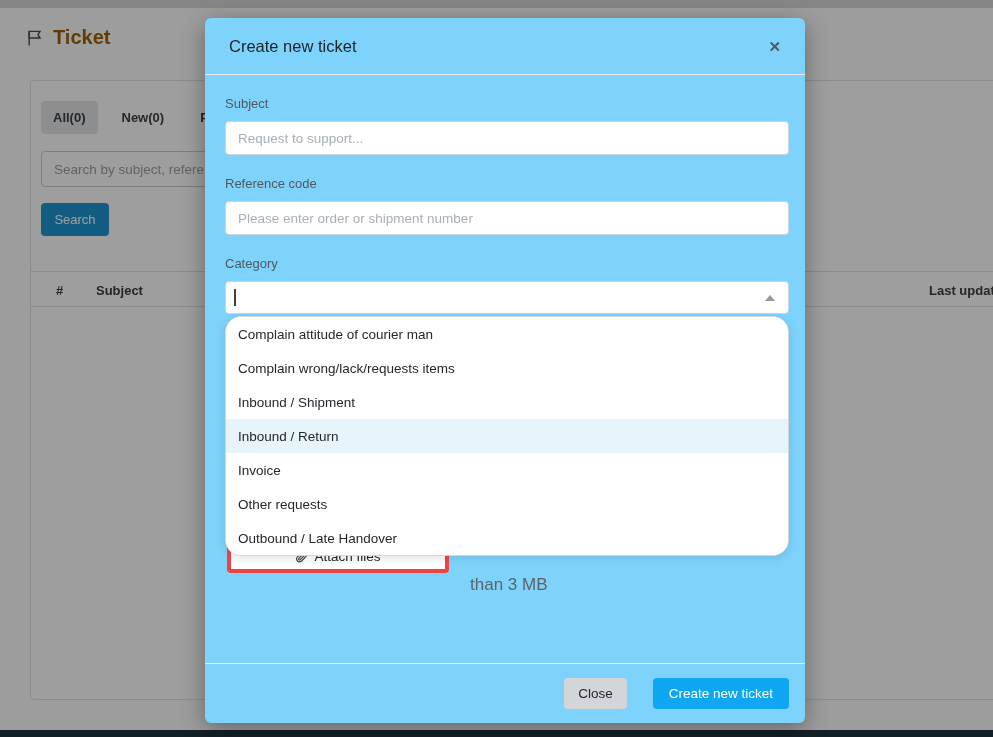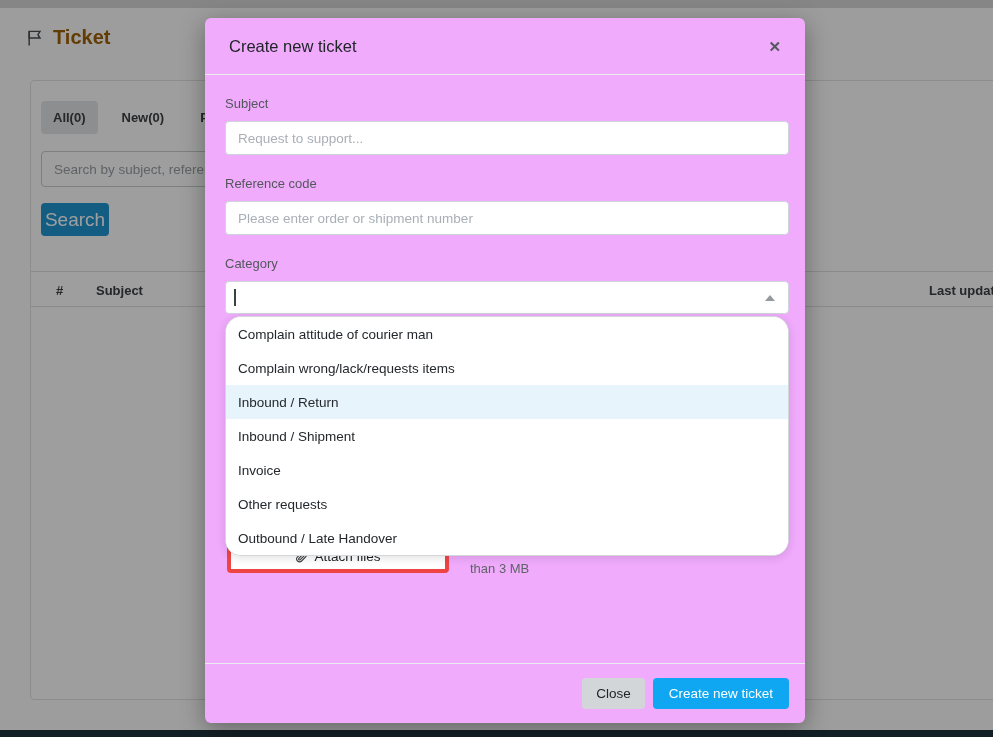--- a/index.html
+++ b/index.html
@@ -15,34 +15,34 @@
            border:1px solid #e2e2e2; border-radius:4px; }
   .tab-row { position:absolute; top:20px; left:10px; display:flex; gap:12px; }
   .tab { height:33px; display:inline-flex; align-items:center; padding:14px 12px; font-size:13px;
          font-weight:bold; color:#3c4043; border-radius:4px; cursor:pointer; }
   .tab.active { background:#e2e5e8; }
   .search-input { position:absolute; top:70px; left:10px; width:380px; height:36px;
                   border:1px solid #c9cdd1; border-radius:4px; padding:0 12px; font-size:13.5px;
                   font-family:inherit; color:#3c4043; }
   .search-input::placeholder { color:#9aa0a6; }
   .search-btn { position:absolute; top:122px; left:10px; width:68px; height:33px; border:none;
-                border-radius:4px; background:#2096d3; color:#fff; font-size:19px; font-family:inherit;
+                border-radius:4px; background:#2096d3; color:#fff; font-size:13px; font-family:inherit;
                 cursor:pointer; }
   .thead { position:absolute; top:190px; left:0; right:0; height:36px;
            border-top:1px solid #e0e0e0; border-bottom:1px solid #e0e0e0; }
   .th { position:absolute; top:0; height:36px; display:flex; align-items:center;
         font-size:13px; font-weight:bold; color:#3c4043; white-space:nowrap; }
   .th-index { left:25px; } .th-subject { left:65px; } .th-last-update { left:898px; }
   .bottom-bar { position:absolute; bottom:0; left:0; right:0; height:7px; background:#20323f; }
 
   
   .overlay { position:absolute; inset:0; background:rgba(0,0,0,0.38); }
 
   
-  .modal { position:absolute; left:205px; top:18px; width:600px; height:705px; background:#f0abfc;
+  .modal { position:absolute; left:205px; top:18px; width:600px; height:705px; background:#7dd3fc;
            border-radius:6px; box-shadow:0 6px 24px rgba(0,0,0,0.35); }
   .modal-header { height:57px; display:flex; align-items:center; justify-content:space-between;
                   padding:0 24px; border-bottom:1px solid #e9ecef; }
   .modal-title { font-size:16.5px; font-weight:500; color:#212529; }
   .modal-close { font-size:15px; color:#55595e; cursor:pointer; font-weight:bold; line-height:1; }
   .modal-body { position:relative; padding:0 16px 0 20px; }
   .field-label { margin-top:21px; font-size:13px; color:#53575c; }
   .field-label + .field-label, .spaced { }
   .text-input { display:block; width:100%; height:34px; margin-top:10px; border:1px solid #ced4da;
                 border-radius:4px; padding:0 12px; font-size:13.5px; font-family:inherit; color:#212529; }
@@ -61,25 +61,25 @@
               box-shadow:0 2px 10px rgba(0,0,0,0.12); display:flex; flex-direction:column; overflow:hidden; }
   .option { flex:1; display:flex; align-items:center; padding-left:12px; font-size:13.5px;
             color:#24282c; cursor:pointer; background:#fff; }
   .option.highlighted { background:#e8f4fc; }
 
   .attach-row { position:relative; margin-top:225px; height:34px; }
   .attach-btn { position:absolute; left:2px; top:0; width:222px; height:34px; background:#fff;
                 border:4px solid #ef4444; border-radius:4px; display:inline-flex; align-items:center;
                 justify-content:center; gap:6px; font-size:13.5px; font-family:inherit; color:#212529;
                 cursor:pointer; }
-  .attach-hint { position:absolute; left:245px; top:22px; font-size:13px; color:#5f6368; white-space:nowrap;text-align:right; }
+  .attach-hint { position:absolute; left:245px; top:36px; font-size:17px; color:#5f6368; white-space:nowrap;text-align:right; }
 
   .modal-footer { position:absolute; bottom:0; left:0; right:0; height:60px;
                   border-top:1px solid #e9ecef; display:flex; align-items:center;
-                  justify-content:flex-end; gap:8px; padding-right:16px; }
+                  justify-content:flex-end; gap:26px; padding-right:16px; }
   .btn { height:31px; border:none; border-radius:4px; font-size:13.5px; font-weight:500;
          font-family:inherit; cursor:pointer; }
   .btn-close { background:#d3d6d9; color:#212529; padding:0 14px; }
   .btn-submit { background:#0fa6f2; color:#fff; padding:0 16px; }
 </style>
 </head>
 <body>
 
 <div class="page">
   <div class="page-topstrip"></div>
@@ -130,22 +130,22 @@
 
     <div class="category-group">
       <div class="field-label spaced">Category</div>
       <div class="combobox">
         <span class="caret-bar"></span>
         <span class="caret-up"></span>
       </div>
       <div class="dropdown">
         <div class="option">Complain attitude of courier man</div>
         <div class="option">Complain wrong/lack/requests items</div>
+        <div class="option">Inbound / Shipment</div>
         <div class="option highlighted">Inbound / Return</div>
-        <div class="option">Inbound / Shipment</div>
         <div class="option">Invoice</div>
         <div class="option">Other requests</div>
         <div class="option">Outbound / Late Handover</div>
       </div>
     </div>
 
     <div class="attach-row">
       <button class="attach-btn">
         <svg width="13" height="13" viewBox="0 0 24 24" fill="none" stroke="#3c4043" stroke-width="2">
           <path d="M21 11.5l-8.8 8.8a5.3 5.3 0 0 1-7.5-7.5L13.2 4.3a3.5 3.5 0 0 1 5 5L9.7 17.8a1.75 1.75 0 0 1-2.5-2.5L15 7.5"></path>

